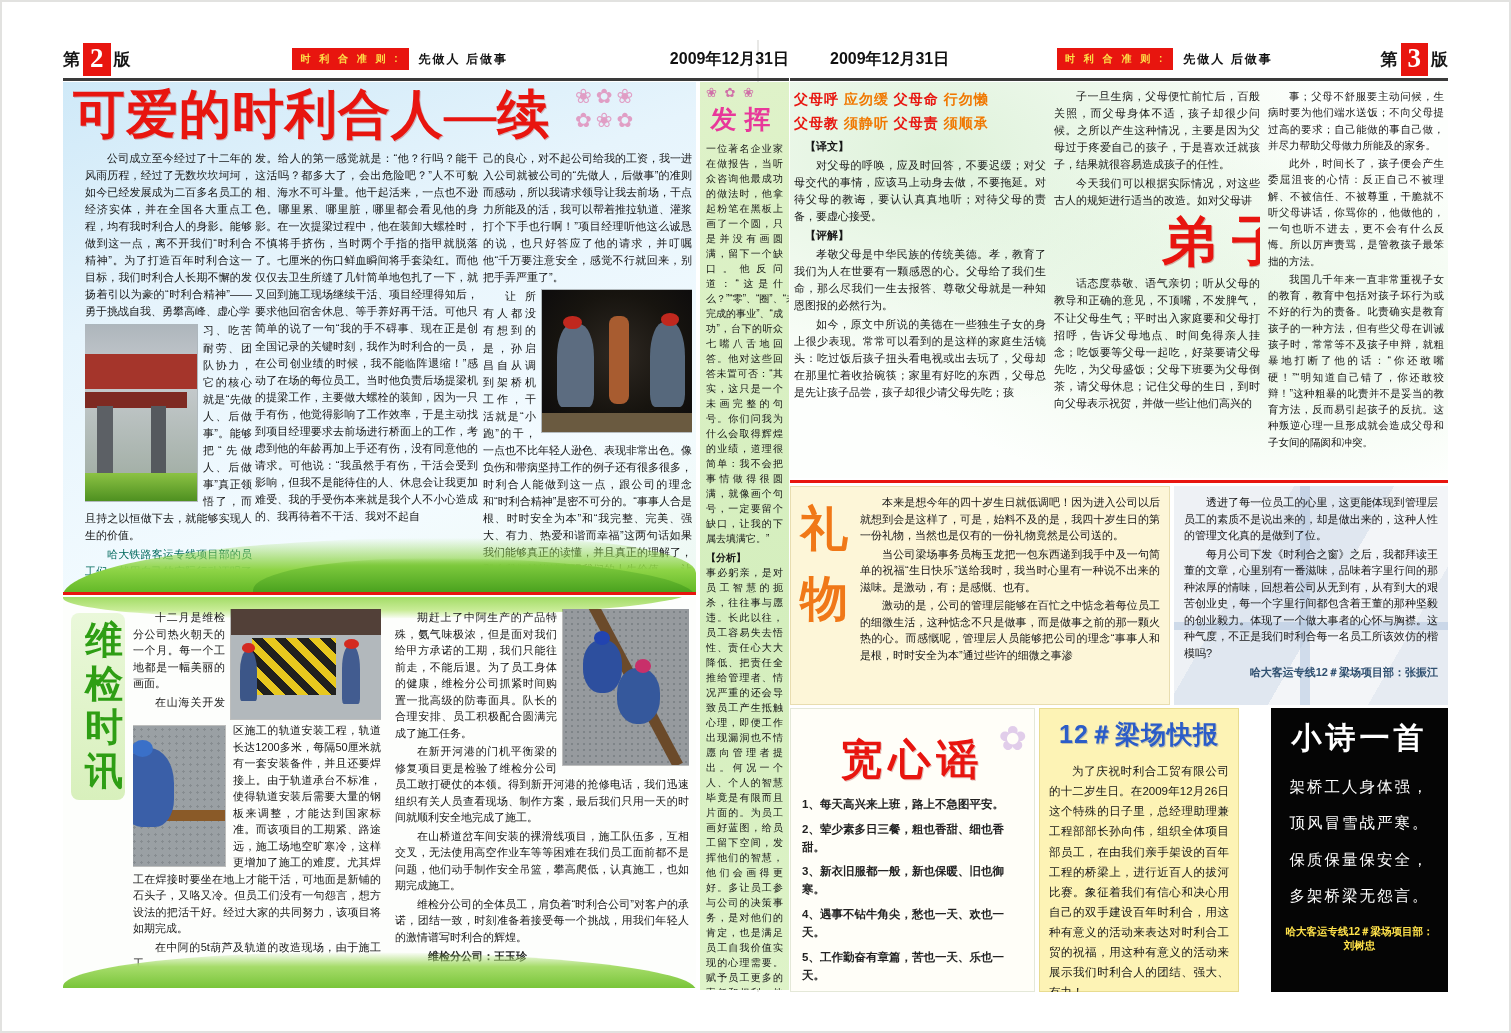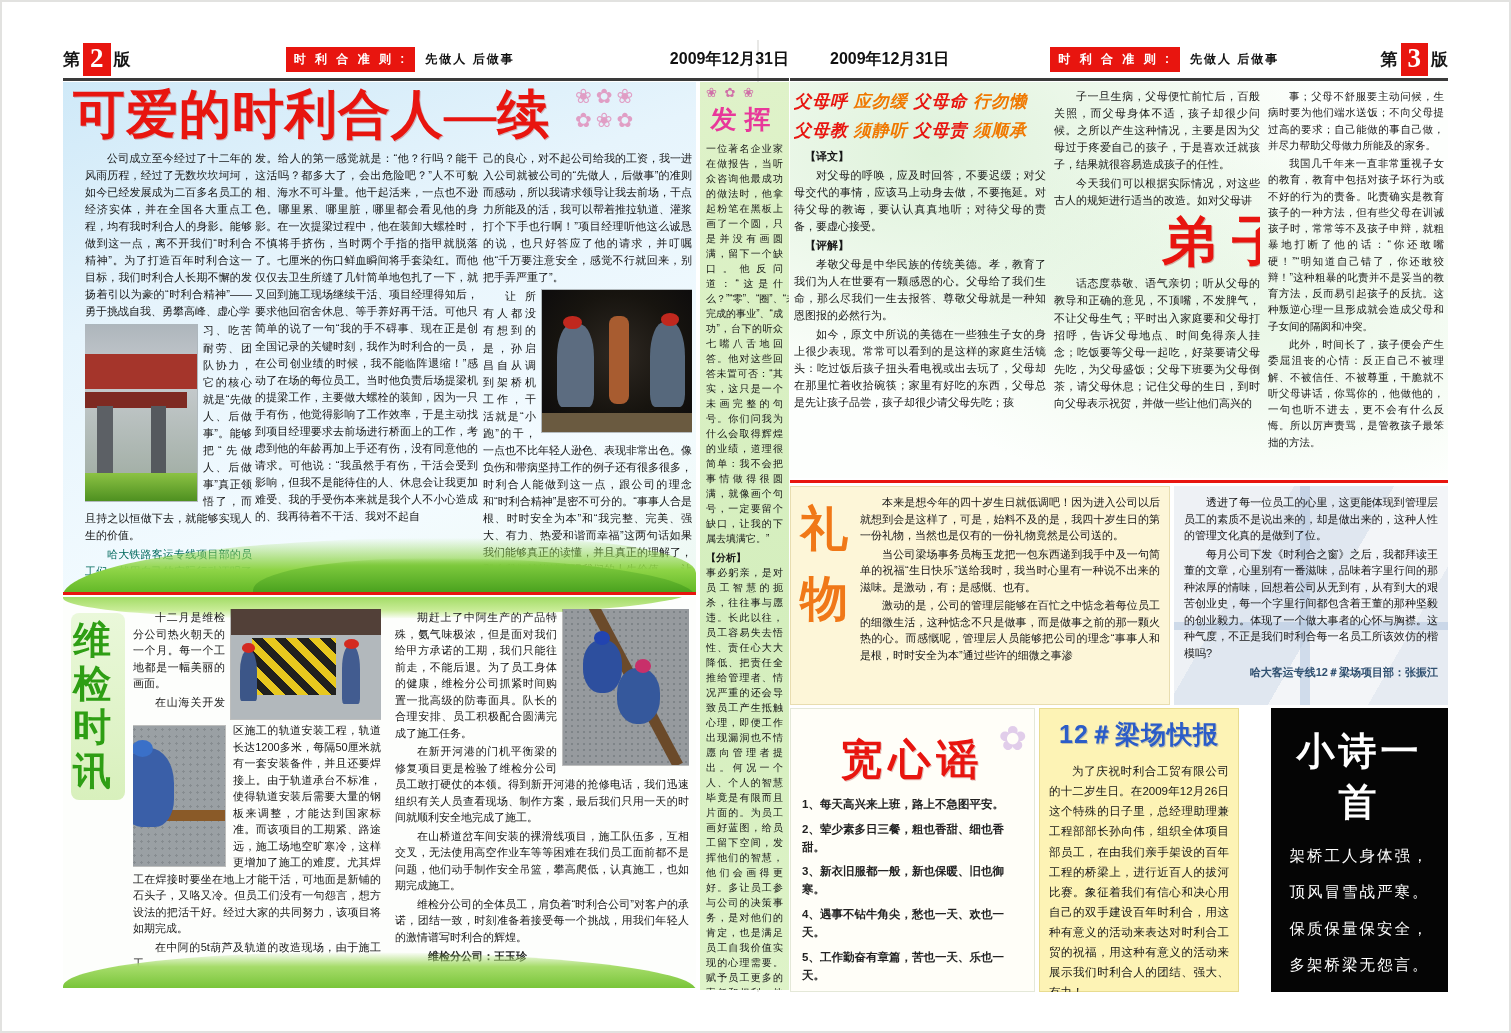--- a/index.html
+++ b/index.html
@@ -10,21 +10,21 @@
   #page-left{left:63px;width:726px;}
   #page-right{left:790px;width:658px;}
 
   
   .hdr{position:absolute;top:0;left:0;right:0;height:38px;border-bottom:3px solid #3a3a3a;
        display:flex;align-items:center;font-weight:bold;}
   .pgnum{display:flex;align-items:center;gap:3px;font-size:17px;}
   .pgnum .numbox{background:#e8150f;color:#fff;font-size:27px;line-height:1;
        padding:2px 7px 4px;font-family:"Liberation Serif",serif;font-weight:bold;}
   .banner{display:flex;align-items:center;gap:10px;}
-  .banner .rule{background:#e8150f;color:#ffffff;font-size:12px;letter-spacing:3px;
+  .banner .rule{background:#e8150f;color:#fde047;font-size:10px;letter-spacing:3px;
        padding:4px 8px;font-weight:bold;}
   .banner .slogan{font-size:12px;letter-spacing:2px;color:#111;}
   .hdr .date{font-size:16px;color:#111;}
   .sp{flex:1;}
 
   
   .main-art{position:absolute;top:42px;left:0;width:633px;height:510px;overflow:hidden;
      background:linear-gradient(160deg,#cfe9f8 0%,#e6f4fc 35%,#f3fbff 75%,#eef9f2 100%);}
   .feat-title{position:absolute;top:6px;left:10px;width:500px;
      font-family:"Liberation Serif",serif;font-weight:bold;font-size:52px;line-height:1.05;
@@ -78,21 +78,21 @@
   .redline{position:absolute;height:3px;background:#e8150f;}
 
   
   .weijian{position:absolute;top:557px;left:0;width:633px;height:391px;overflow:hidden;background:#fdfefc;}
   .wave-top{position:absolute;top:-8px;left:0;right:0;height:30px;
      background:linear-gradient(to bottom,#8cd24a,#c8ec96 70%,rgba(220,240,180,0));
      border-radius:0 0 60% 40%/0 0 100% 70%;}
   .wave-bot{position:absolute;bottom:-6px;left:0;right:0;height:42px;
      background:linear-gradient(to top,#6cbe2c,#a6dc6a 65%,rgba(200,235,150,0));
      border-radius:50% 60% 0 0/90% 100% 0 0;}
-  .vtitle{position:absolute;left:8px;top:16px;width:50px;padding:6px 2px;text-align:left;
+  .vtitle{position:absolute;left:8px;top:16px;width:50px;padding:6px 2px;text-align:right;
      background:linear-gradient(#eaf8da,#d8f0bc);border-radius:8px;
      font-family:"Liberation Serif",serif;font-weight:bold;font-size:38px;line-height:1.15;color:#2e9e14;}
   .wcol{position:absolute;top:12px;height:360px;font-size:11px;line-height:1.5;text-align:justify;overflow:hidden;}
   .wleft{left:70px;width:248px;}
   .wright{left:332px;width:294px;}
   .wcol p{margin:0 0 2px;text-indent:2em;}
   .photo3{float:right;width:150px;height:110px;margin:0 0 3px 6px;background:#b2b8bc;}
   .p3-top{left:0;top:0;width:100%;height:24%;background:#524038;}
   .p3-str{left:14%;top:26%;width:56%;height:52%;
      background:repeating-linear-gradient(45deg,#e8c81e 0 8px,#20201e 8px 16px);}
@@ -118,21 +118,21 @@
      background:
        radial-gradient(ellipse at 22% 18%,rgba(176,222,166,.40),transparent 55%),
        radial-gradient(ellipse at 70% 60%,rgba(186,228,176,.30),transparent 55%),
        #fdfffd;}
   .dz-col{position:absolute;top:6px;font-size:11px;line-height:1.55;text-align:justify;overflow:hidden;}
   .dzA{left:4px;width:252px;height:386px;}
   .dzB{left:264px;width:206px;height:386px;}
   .dzC{left:478px;width:176px;height:386px;font-size:10.5px;}
   .dz-col p{margin:0 0 2px;text-indent:2em;}
   .dz-col p.lblp{text-indent:1em;font-weight:bold;margin-top:2px;}
-  .verse{font-size:17px;font-weight:bold;line-height:1.7;letter-spacing:1px;white-space:nowrap;font-style:italic;}
+  .verse{font-size:14px;font-weight:bold;line-height:1.7;letter-spacing:1px;white-space:nowrap;}
   .vr{color:#e8150f;} .vo{color:#f07800;}
   .dz-big{font-family:"Liberation Serif",serif;font-weight:bold;color:#e8150f;
      font-size:54px;letter-spacing:16px;line-height:1.15;margin:10px 0 8px;text-indent:0;
      text-shadow:1px 1px 0 rgba(150,0,0,.3);white-space:nowrap;}
 
   
   .liwu{position:absolute;top:446px;left:0;width:380px;height:219px;background:#fdf6d8;
      box-shadow:inset 0 0 0 1px #e8ddb0;display:flex;padding:8px 10px;box-sizing:border-box;gap:8px;}
   .liwu-title{width:52px;font-family:Liberation Sans, sans-serif;font-weight:bold;font-size:48px;
      line-height:1.45;color:#f07818;flex:none;}
@@ -151,22 +151,22 @@
      text-align:center;letter-spacing:6px;margin:18px 0 8px;text-shadow:1px 1px 0 rgba(150,0,0,.25);}
   .kxy-flower{position:absolute;right:8px;top:10px;font-size:34px;color:#c9a6e0;opacity:.55;}
   .kxy-item{font-size:11.5px;line-height:1.55;margin:0 0 7px;font-weight:bold;color:#222;}
   .kuaibao{position:absolute;top:668px;left:249px;width:200px;height:284px;background:#fdf3b5;
      box-shadow:inset 0 0 0 1px #e8dc90;padding:8px 10px;box-sizing:border-box;overflow:hidden;}
   .kb-title{font-weight:bold;font-size:25px;color:#2b5cc8;text-align:center;letter-spacing:1px;
      margin:2px 0 10px;text-shadow:1px 1px 0 rgba(20,50,140,.25);white-space:nowrap;}
   .kuaibao p{margin:0;font-size:11.5px;line-height:1.75;text-align:justify;text-indent:2em;}
   .poem{position:absolute;top:668px;left:481px;width:177px;height:284px;background:#050505;
      color:#fff;padding:10px 10px;box-sizing:border-box;text-align:center;overflow:hidden;}
-  .poem-title{font-family:Liberation Sans, sans-serif;font-weight:bold;font-size:38px;letter-spacing:4px;
-     margin:8px 0 10px;}
+  .poem-title{font-family:Liberation Sans, sans-serif;font-weight:bold;font-size:30px;letter-spacing:4px;
+     margin:0 0 10px;}
   .poem-line{font-size:15.5px;letter-spacing:2px;line-height:2.35;font-family:"Liberation Serif",serif;}
   .poem-sig{color:#ffe24a;font-size:10.5px;font-weight:bold;margin-top:10px;}
 
   .gutter{position:absolute;left:757px;top:40px;width:2px;height:952px;background:#e8e8e6;}
 </style>
 </head>
 <body>
 
 <div class="sheet">
   <div class="gutter"></div>
@@ -319,22 +319,22 @@
 
       <div class="dz-col dzB">
         <p class="cont">子一旦生病，父母便忙前忙后，百般关照，而父母身体不适，孩子却很少问候。之所以产生这种情况，主要是因为父母过于疼爱自己的孩子，于是喜欢迁就孩子，结果就很容易造成孩子的任性。</p>
         <p>今天我们可以根据实际情况，对这些古人的规矩进行适当的改造。如对父母讲</p>
         <p class="dz-big">弟子规</p>
         <p class="cont">话态度恭敬、语气亲切；听从父母的教导和正确的意见，不顶嘴，不发脾气，不让父母生气；平时出入家庭要和父母打招呼，告诉父母地点、时间免得亲人挂念；吃饭要等父母一起吃，好菜要请父母先吃，为父母盛饭；父母下班要为父母倒茶，请父母休息；记住父母的生日，到时向父母表示祝贺，并做一些让他们高兴的</p>
       </div>
 
       <div class="dz-col dzC">
         <p class="cont">事；父母不舒服要主动问候，生病时要为他们端水送饭；不向父母提过高的要求；自己能做的事自己做，并尽力帮助父母做力所能及的家务。</p>
+        <p>此外，时间长了，孩子便会产生委屈沮丧的心情：反正自己不被理解、不被信任、不被尊重，干脆就不听父母讲话，你骂你的，他做他的，一句也听不进去，更不会有什么反悔。所以厉声责骂，是管教孩子最笨拙的方法。</p>
         <p>我国几千年来一直非常重视子女的教育，教育中包括对孩子坏行为或不好的行为的责备。叱责确实是教育孩子的一种方法，但有些父母在训诫孩子时，常常等不及孩子申辩，就粗暴地打断了他的话：“你还敢嘴硬！”“明知道自己错了，你还敢狡辩！”这种粗暴的叱责并不是妥当的教育方法，反而易引起孩子的反抗。这种叛逆心理一旦形成就会造成父母和子女间的隔阂和冲突。</p>
-        <p>此外，时间长了，孩子便会产生委屈沮丧的心情：反正自己不被理解、不被信任、不被尊重，干脆就不听父母讲话，你骂你的，他做他的，一句也听不进去，更不会有什么反悔。所以厉声责骂，是管教孩子最笨拙的方法。</p>
       </div>
     </div>
 
     <div class="redline" style="top:440px;left:0;width:658px;"></div>
 
     <div class="liwu">
       <div class="liwu-title">礼物</div>
       <div class="liwu-body">
         <p>本来是想今年的四十岁生日就低调吧！因为进入公司以后就想到会是这样了，可是，始料不及的是，我四十岁生日的第一份礼物，当然也是仅有的一份礼物竟然是公司送的。</p>
         <p>当公司梁场事务员梅玉龙把一包东西递到我手中及一句简单的祝福“生日快乐”送给我时，我当时心里有一种说不出来的滋味。是激动，有；是感慨、也有。</p>

